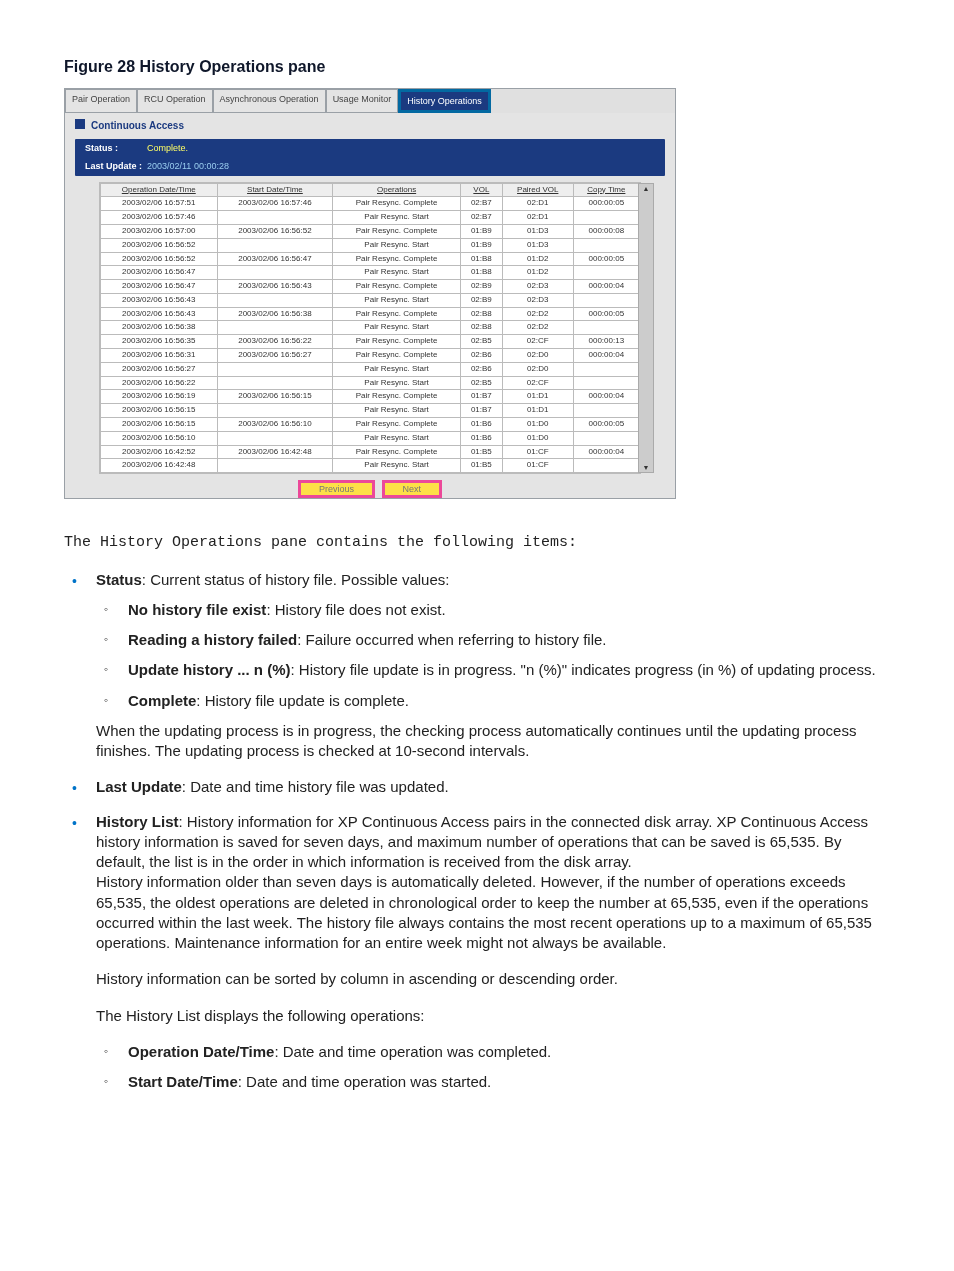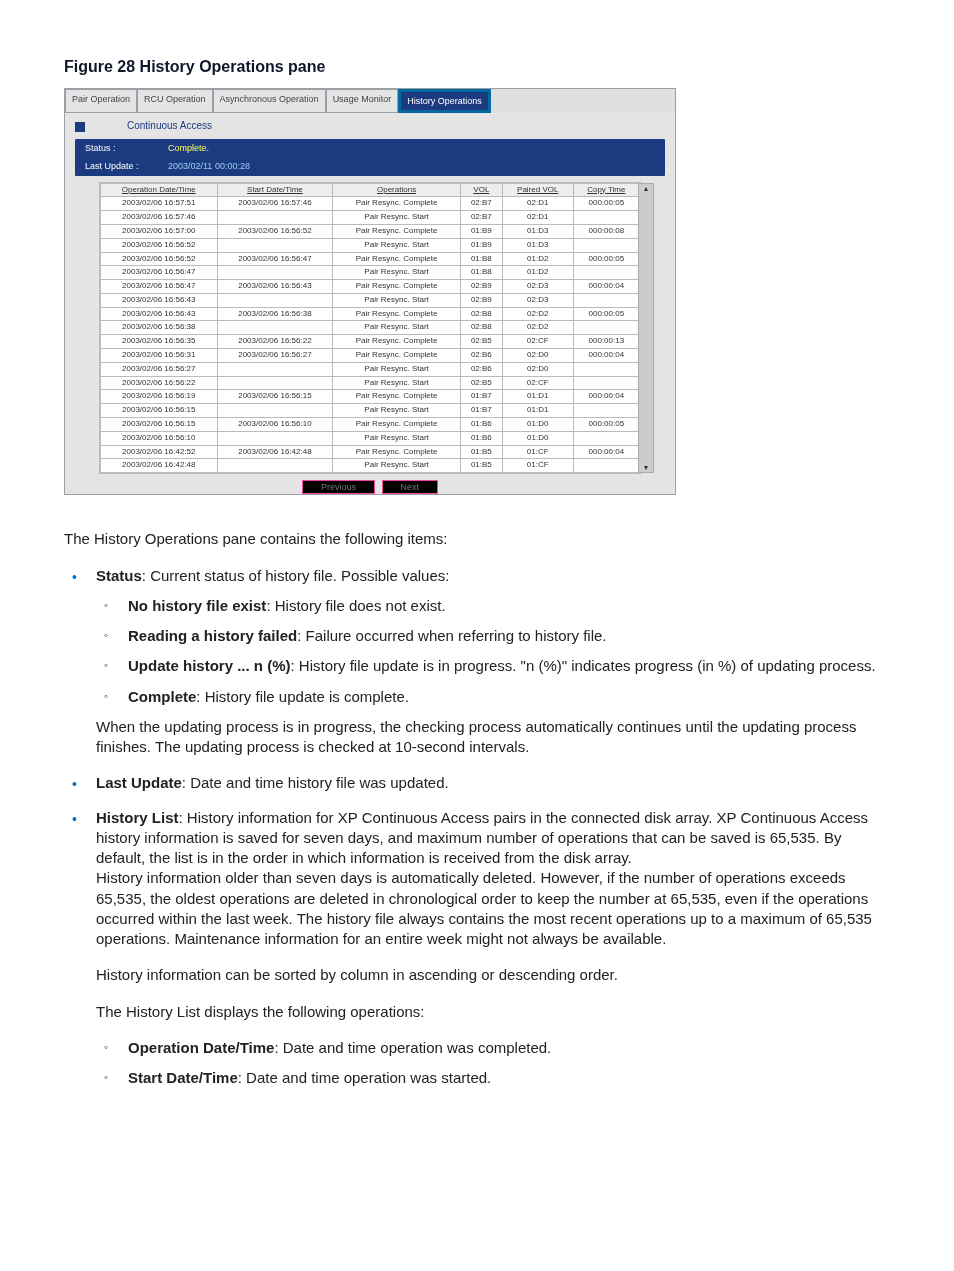--- a/index.html
+++ b/index.html
@@ -40,45 +40,44 @@
     padding: 3px 6px;
     color: #444;
   }
   .tab.active {
     background: #1b3a80;
     color: #fff;
     border: 3px solid #0369a1;
   }
   .section-title {
     display: flex;
-    align-items: flex-end;
+    align-items: flex-start;
     color: #1b3a80;
-    font-weight: normal;
+    font-weight: bold;
     font-size: 10px;
     padding: 6px 10px 3px 10px;
-    gap: 36px;
   }
   .blue-block {
     width: 10px;
     height: 10px;
     background: #1b3a80;
     margin-right: 6px;
   }
   .status-area {
     margin: 4px 10px 6px 10px;
     background: #1b3a80;
     color: #fff;
     font-size: 9px;
     border-radius: 1px;
   }
   .status-row {
     display: flex;
     padding: 3px 10px;
   }
-  .status-label { width: 83px; font-weight: normal; }
+  .status-label { width: 62px; font-weight: bold; }
   .status-val-a { color: #ff6; }
   .status-val-b { color: #9ce; }
   .table-wrap {
     margin: 0 34px;
     background: #fff;
     border: 1px solid #bbb;
     position: relative;
   }
   table.history {
     border-collapse: collapse;
@@ -110,22 +109,22 @@
     justify-content: space-between;
     font-size: 7px;
     align-items: center;
   }
   .btn-row {
     text-align: center;
     padding-top: 6px;
   }
   .nav-btn {
     font-size: 9px;
-    border: 1px solid #ec4899;
-    background: #000000;
+    border: 3px solid #ec4899;
+    background: #fde047;
     color: #777;
     padding: 1px 18px;
     margin: 0 2px;
   }
   .body-text p { margin: 0 0 16px 0; }
   ul.bullets {
     list-style: none;
     padding-left: 0;
     margin: 0 0 20px 0;
   }
@@ -154,21 +153,21 @@
   }
   ul.sub > li::before {
     content: "◦";
     position: absolute;
     left: 8px;
     top: 1px;
     color: #222;
     font-size: 12px;
   }
   .b { font-weight: bold; }
-  .para { margin: 0 0 14px 0; }
+  .para { margin: 0 0 14px 0; font-family: Liberation Mono, monospace; }
   .sub-para { margin: 12px 0 0 0; }
 </style>
 </head>
 <body>
 
 <div class="fig-title">Figure 28 History Operations pane</div>
 
 <div class="pane">
   <div class="tabs">
     <div class="tab">Pair Operation</div>

